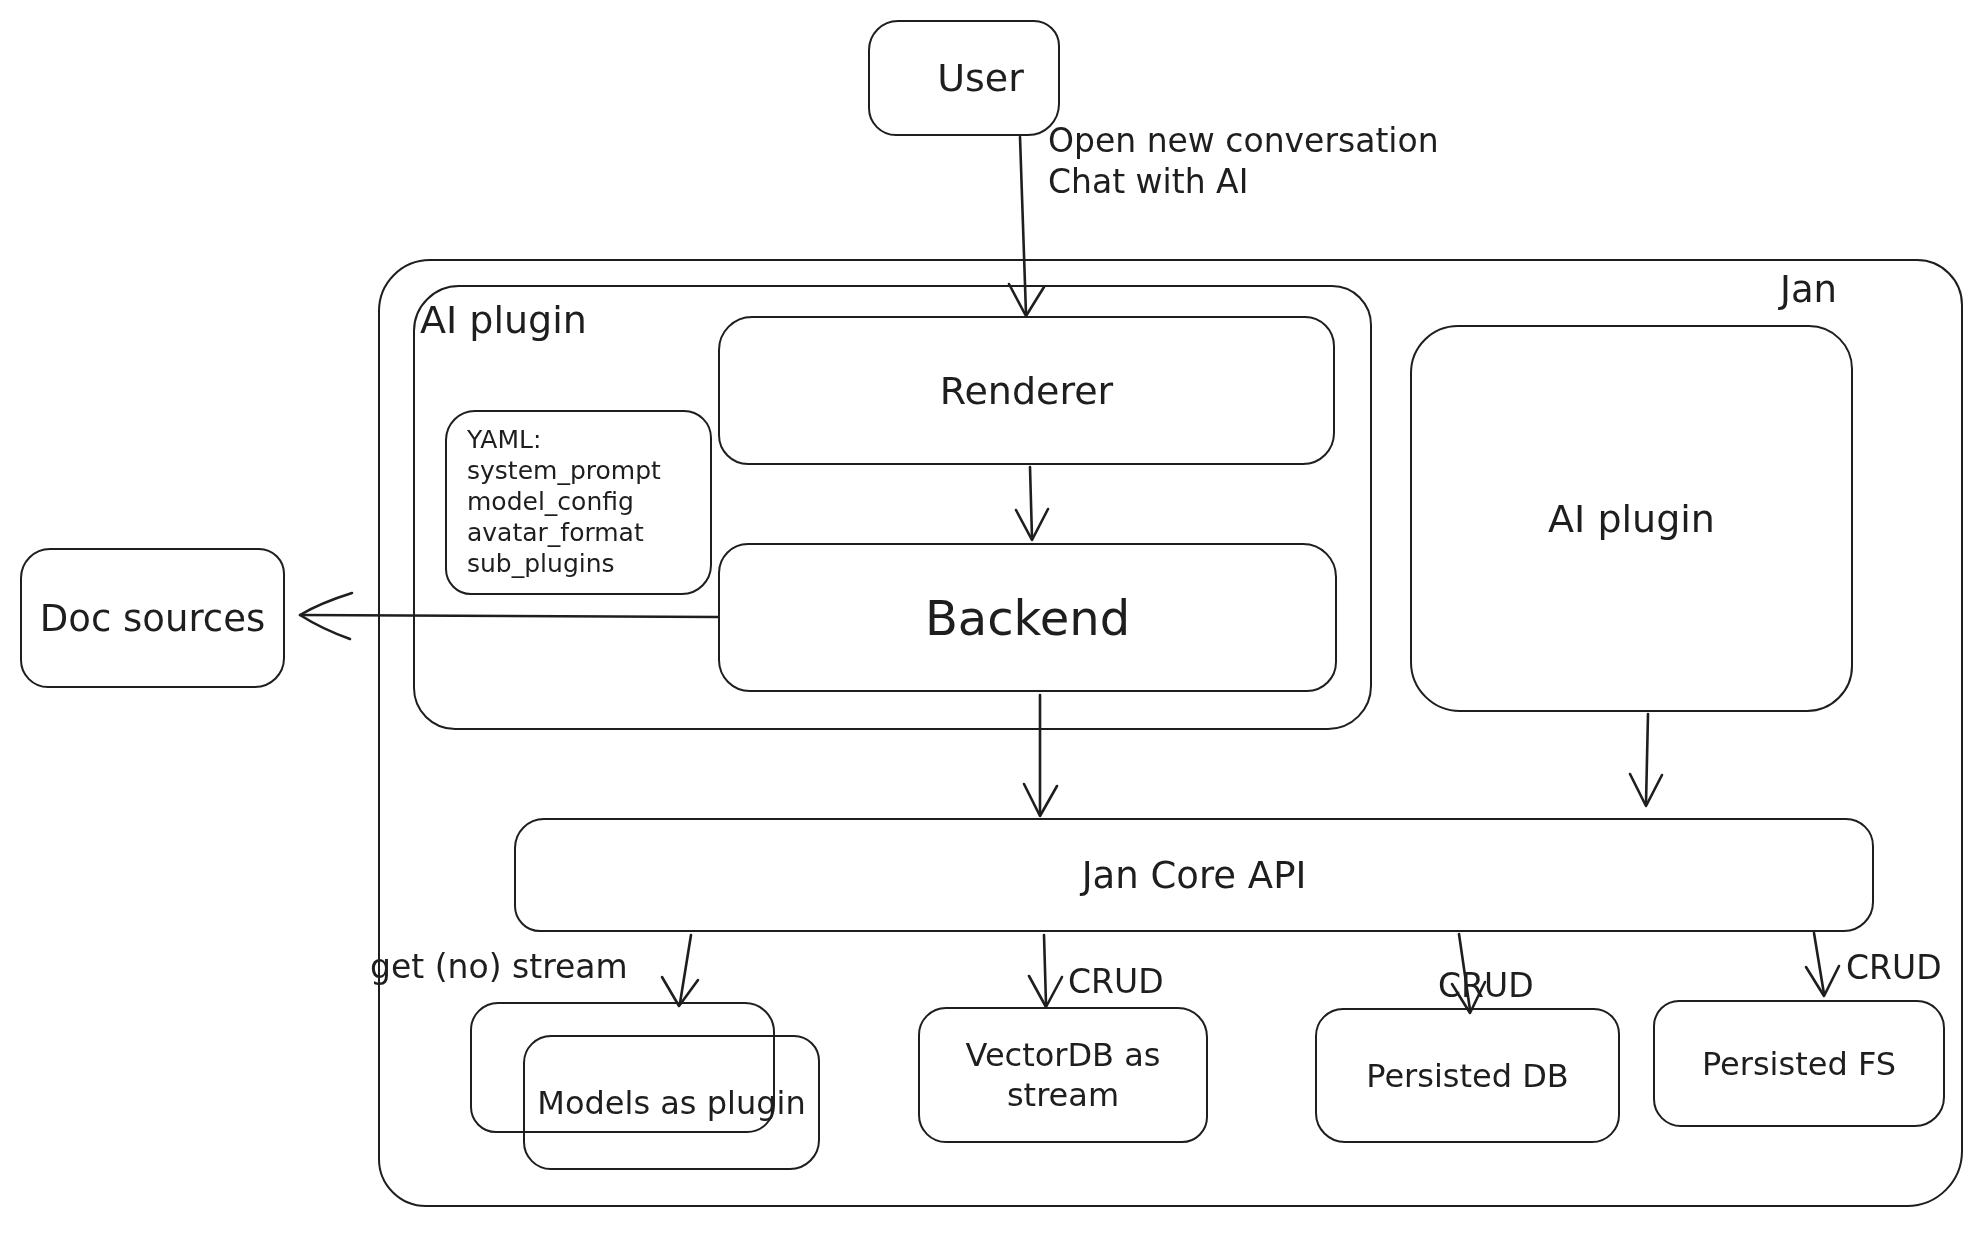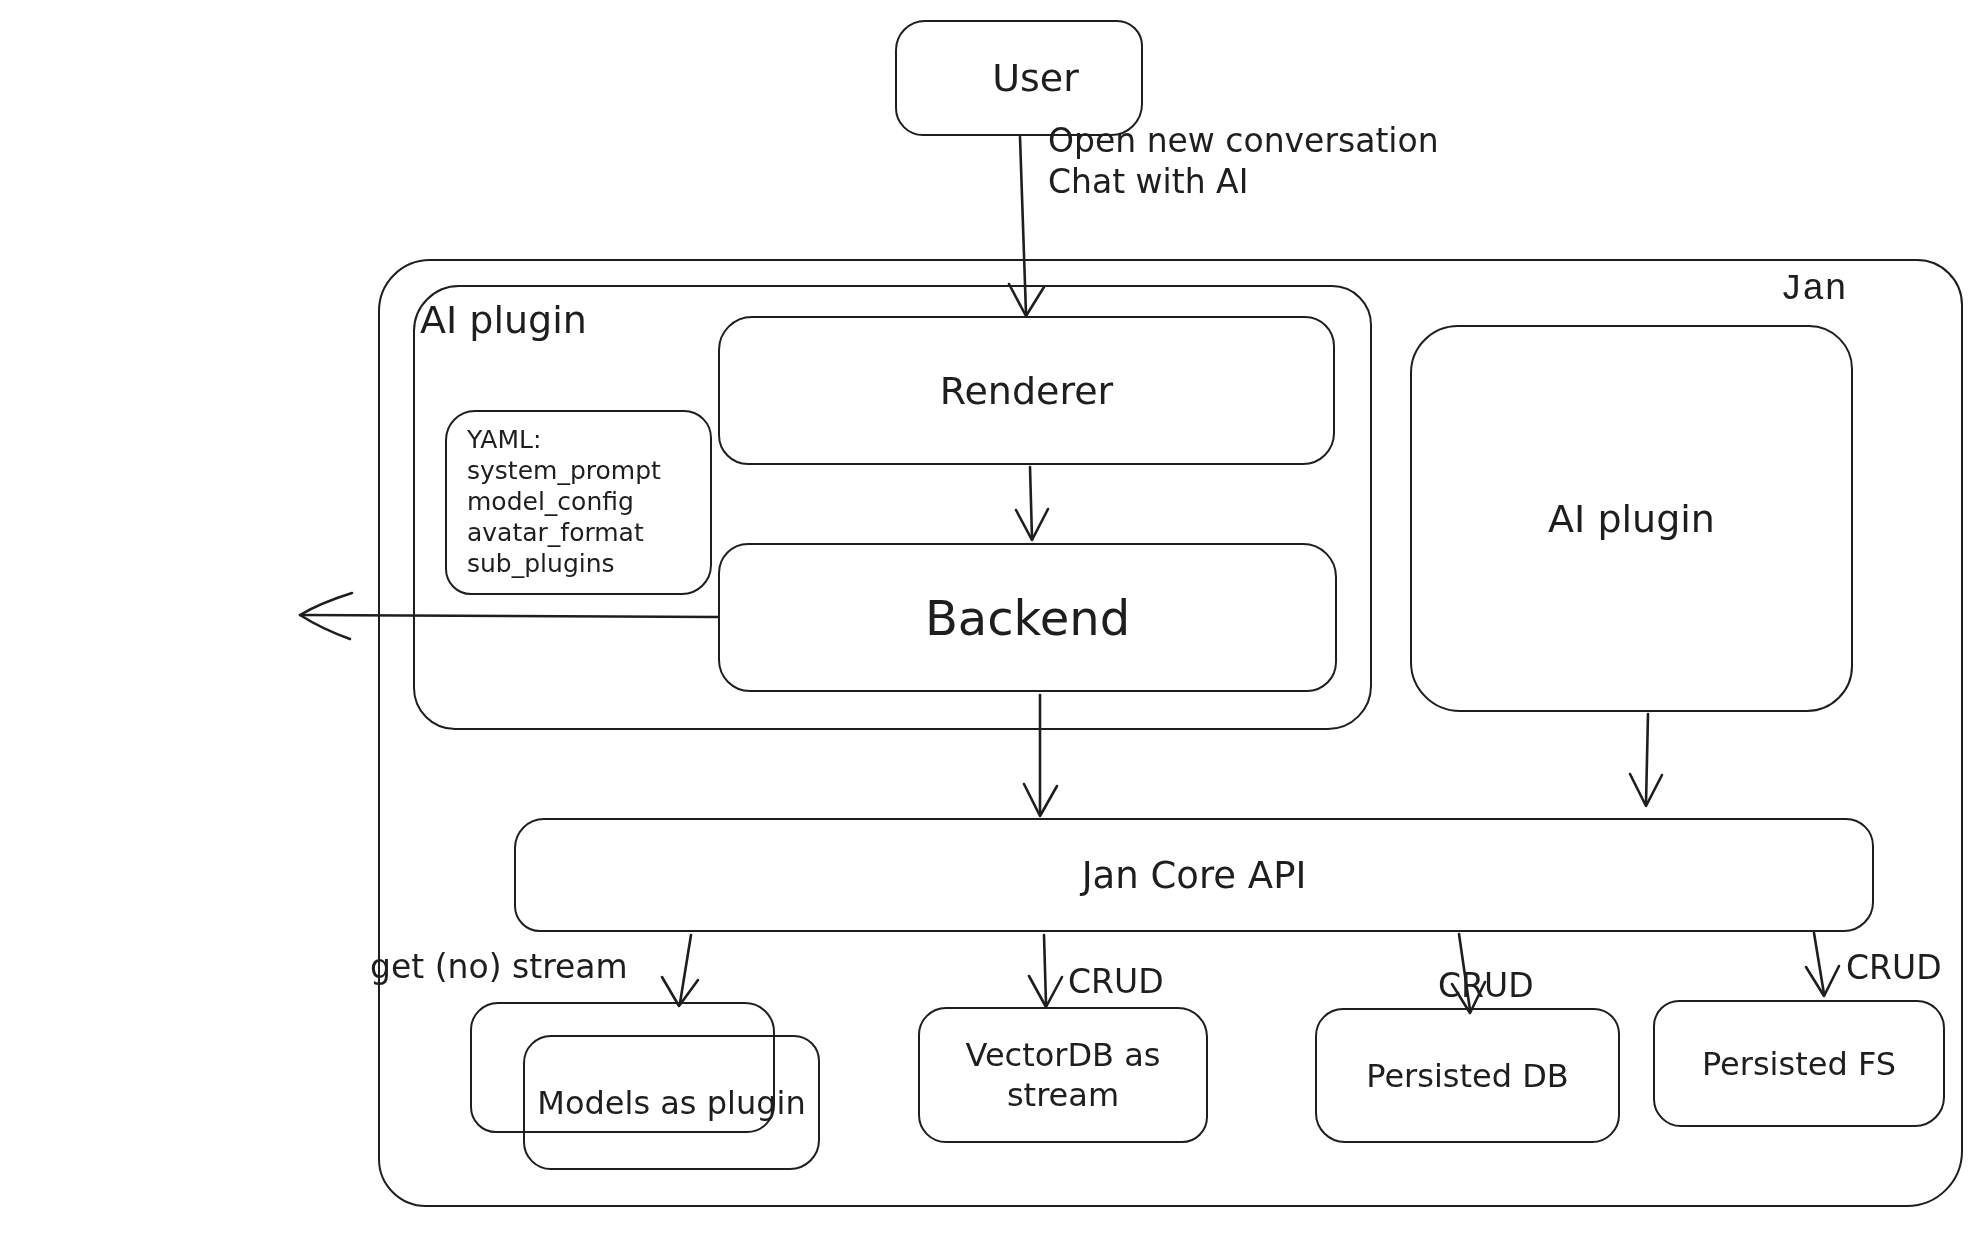--- a/index.html
+++ b/index.html
@@ -40,36 +40,36 @@
     fill: none;
     stroke-linecap: round;
     stroke-linejoin: round;
   }
 
   
   .jan-container   { left: 378px; top: 259px;  width: 1585px; height: 948px; border-radius: 52px 46px 56px 48px; }
   .plugin-container{ left: 413px; top: 285px;  width: 959px;  height: 445px; border-radius: 46px 40px 44px 42px; }
 
   
-  .user        { left: 895px;  top: 20px;   width: 248px;  height: 116px; border-radius: 30px 26px 32px 28px; font-size: 38px; padding-left: 33px; }
+  .user        { left: 868px;  top: 20px;   width: 192px;  height: 116px; border-radius: 30px 26px 32px 28px; font-size: 38px; padding-left: 33px; }
   .renderer    { left: 718px;  top: 316px;  width: 617px;  height: 149px; border-radius: 34px 30px 32px 30px; font-size: 38px; }
   .backend     { left: 718px;  top: 543px;  width: 619px;  height: 149px; border-radius: 30px 34px 30px 32px; font-size: 48px; }
   .yaml-note   { left: 425px;  top: 410px;  width: 267px;  height: 185px; border-radius: 30px 28px 30px 26px;
                  display: block; font-size: 25px; line-height: 31px; padding: 12px 0 0 20px; text-align: left; margin-left: 20px; }
   .plugin-box  { left: 1410px; top: 325px;  width: 443px;  height: 387px; border-radius: 48px 44px 46px 50px; font-size: 38px; }
   .doc-sources { left: 20px;   top: 548px;  width: 265px;  height: 140px; border-radius: 30px 26px 30px 28px; font-size: 37px; }
   .core-api    { left: 514px;  top: 818px;  width: 1360px; height: 114px; border-radius: 30px 28px 30px 26px; font-size: 37px; }
   .models-outer{ left: 470px;  top: 1002px; width: 305px;  height: 131px; border-radius: 28px 30px 28px 26px; }
   .models-inner{ left: 523px;  top: 1035px; width: 297px;  height: 135px; border-radius: 28px 26px 30px 28px; font-size: 32px; line-height: 40px; }
   .vectordb    { left: 918px;  top: 1007px; width: 290px;  height: 136px; border-radius: 28px 30px 26px 28px; font-size: 32px; line-height: 40px; }
   .persist-db  { left: 1315px; top: 1008px; width: 305px;  height: 135px; border-radius: 28px 26px 28px 30px; font-size: 32px; }
   .persist-fs  { left: 1653px; top: 1000px; width: 292px;  height: 127px; border-radius: 26px 28px 30px 28px; font-size: 32px; }
 
   
-  .jan-label       { left: 1780px; top: 268px; font-size: 37px; font-family: Liberation Mono, monospace; }
+  .jan-label       { left: 1780px; top: 268px; font-size: 37px; }
   .plugin-label    { left: 420px;  top: 298px; font-size: 38px; }
   .edge-open       { left: 1048px; top: 120px; font-size: 33px; line-height: 41px; }
   .edge-stream     { left: 370px;  top: 947px; font-size: 33px; }
   .crud-vectordb   { left: 1068px; top: 962px; font-size: 33px; }
   .crud-db         { left: 1438px; top: 966px; font-size: 33px; }
   .crud-fs         { left: 1846px; top: 948px; font-size: 33px; }
 </style>
 </head>
 <body>
 
@@ -129,20 +129,21 @@
   <div class="node yaml-note">
     <div>YAML:</div>
     <div>system_prompt</div>
     <div>model_config</div>
     <div>avatar_format</div>
     <div>sub_plugins</div>
   </div>
 
   <div class="node plugin-box">AI plugin</div>
 
+  <div class="node doc-sources">Doc sources</div>
 
   <div class="node core-api">Jan Core API</div>
 
   <div class="node models-outer"></div>
   <div class="node models-inner">Models as plugin</div>
 
   <div class="node vectordb">VectorDB as stream</div>
 
   <div class="node persist-db">Persisted DB</div>
 

